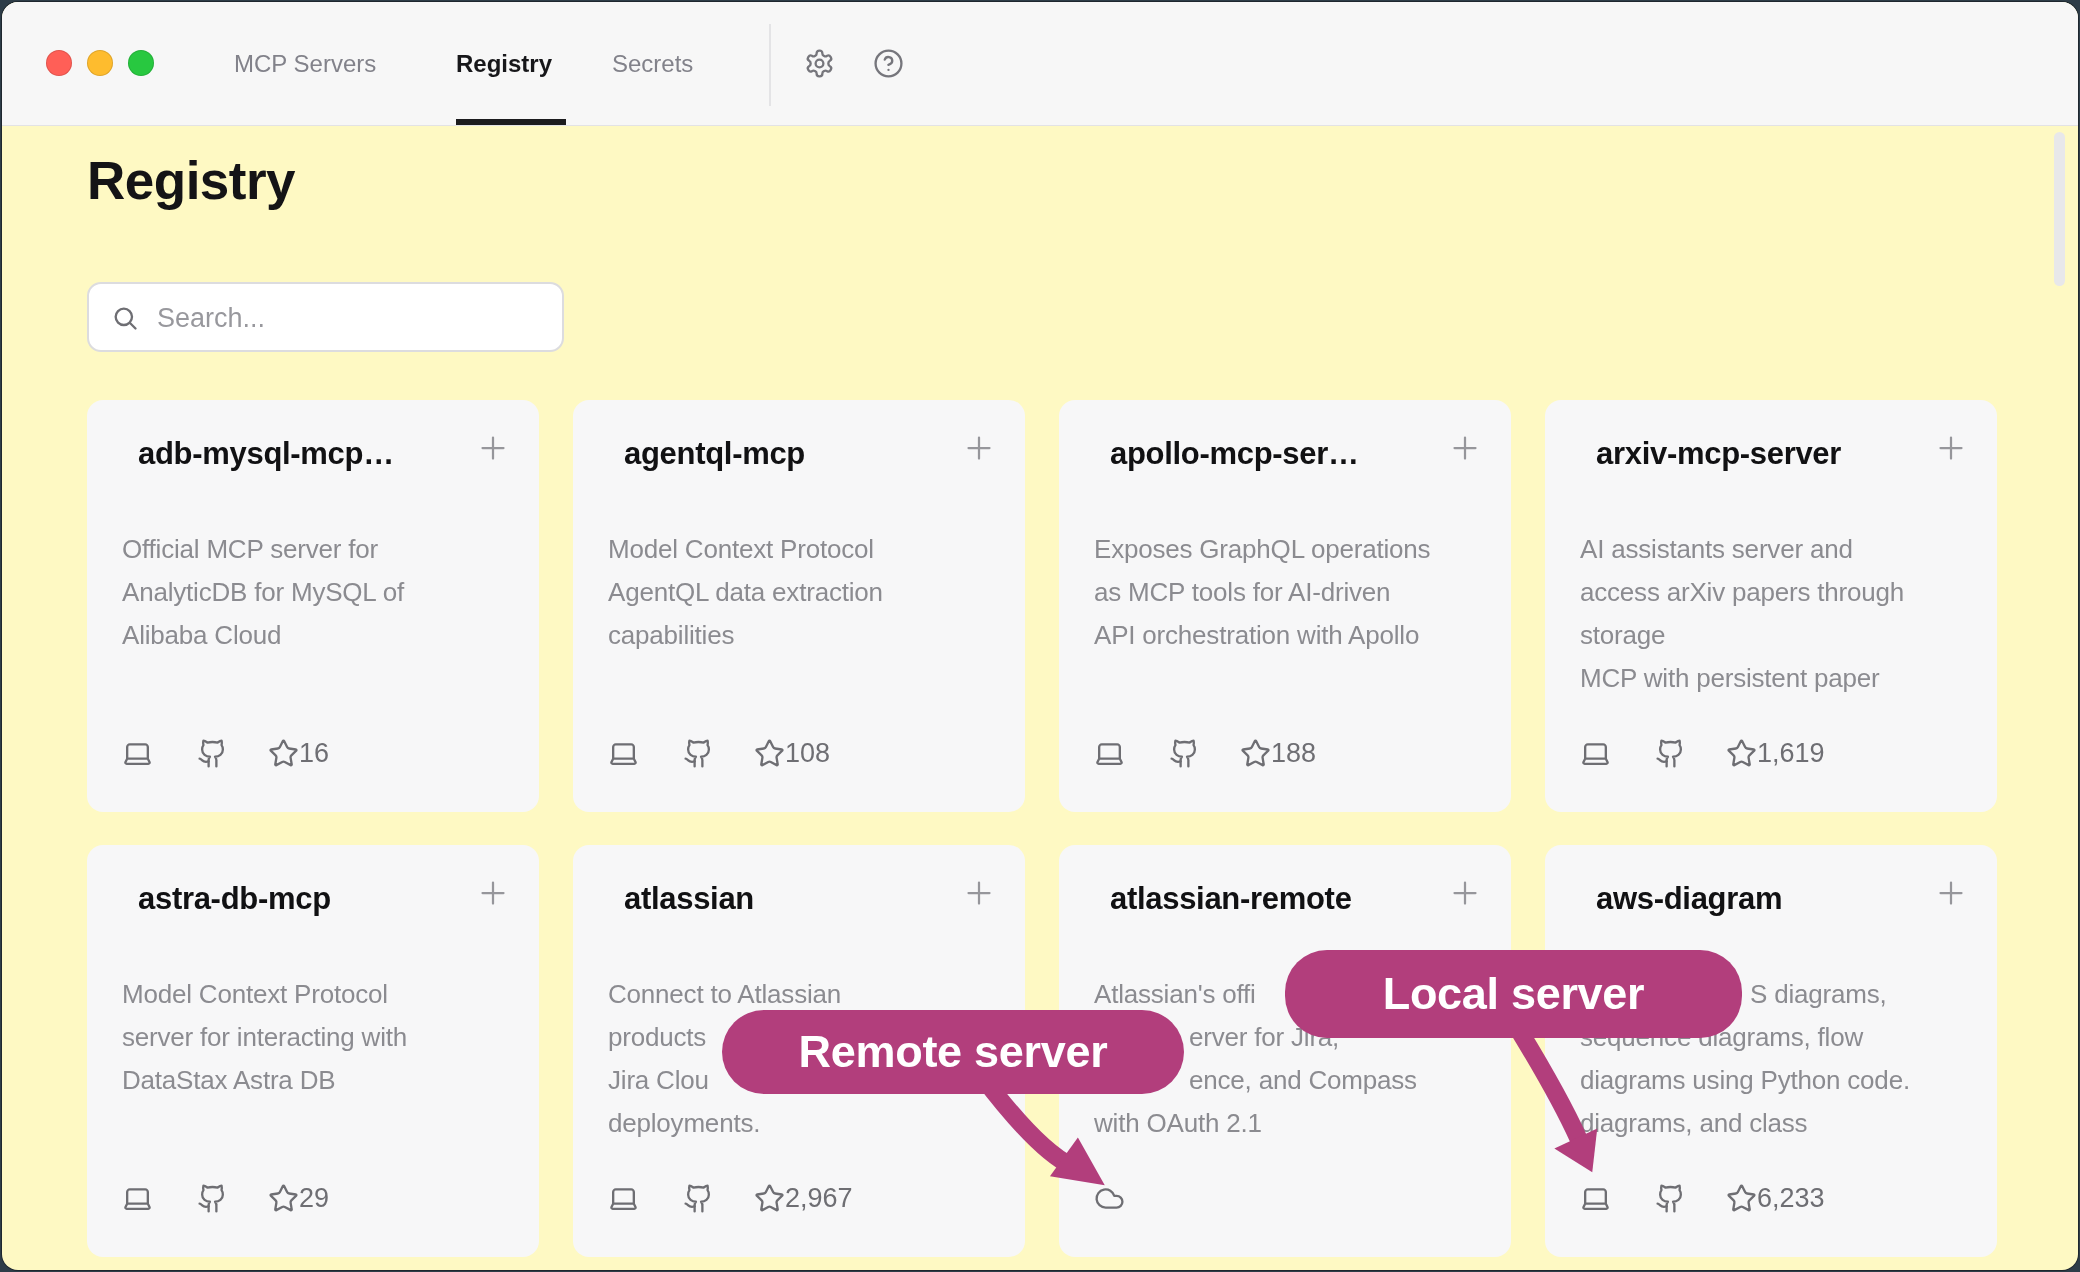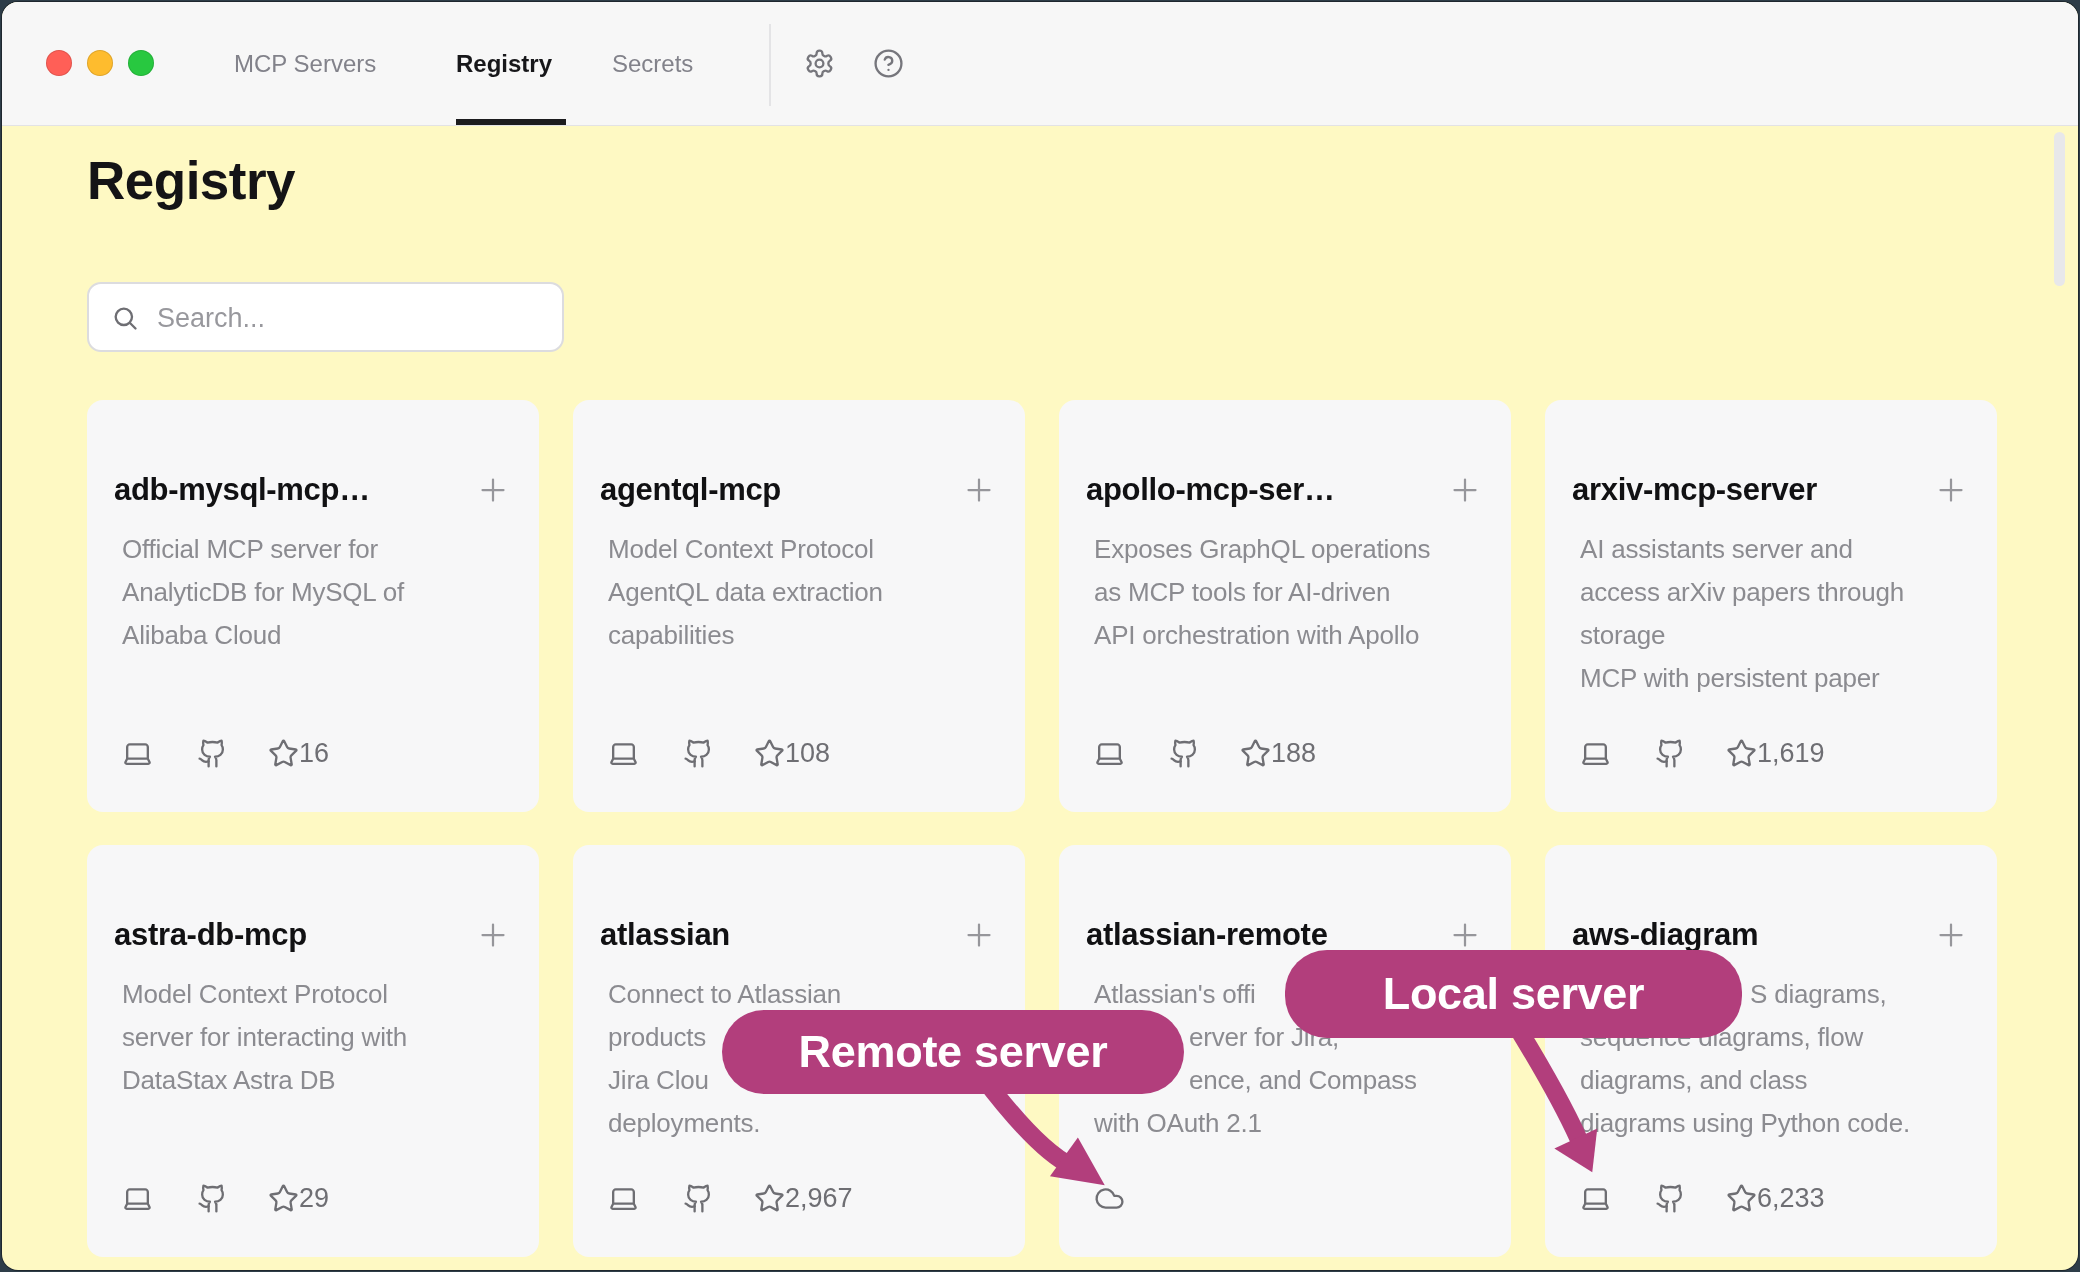--- a/index.html
+++ b/index.html
@@ -26,21 +26,21 @@
   .tb-icon{position:absolute;top:46px;width:31px;height:31px;color:#76767c;}
   
   .page-title{position:absolute;left:85px;top:148px;font-size:53px;font-weight:700;color:#141416;letter-spacing:-0.5px;}
   .search-box{position:absolute;left:85px;top:280px;width:477px;height:70px;border:2px solid #dcdcdf;border-radius:14px;background:#fff;box-sizing:border-box;padding-left:8px;}
   .search-box .search-ic{position:absolute;left:22px;top:20px;width:28px;height:28px;color:#6e6e73;}
   .search-box input{position:absolute;left:66px;top:0;width:390px;height:66px;border:0;outline:none;font-size:27px;color:#333;background:transparent;font-family:inherit;}
   .search-box input::placeholder{color:#98989d;}
   
   .cards{position:absolute;left:85px;top:398px;display:grid;grid-template-columns:repeat(4,452px);grid-auto-rows:412px;gap:33px 34px;}
   .card{position:relative;background:#f7f7f8;border-radius:16px;box-sizing:border-box;}
-  .card-head{position:absolute;left:27px;right:28px;top:30px;display:flex;justify-content:space-between;align-items:flex-end;margin-top:36px;}
+  .card-head{position:absolute;left:51px;right:28px;top:30px;display:flex;justify-content:space-between;align-items:flex-start;}
   .card-title{font-size:31px;font-weight:700;color:#111113;letter-spacing:-0.3px;white-space:nowrap;margin:6px 0 0 0;}
   .plus-btn{width:36px;height:36px;color:#96969b;background:none;border:0;padding:0;cursor:pointer;}
   .desc{position:absolute;left:35px;right:20px;top:128px;font-size:26px;line-height:43px;color:#8b8b90;letter-spacing:-0.2px;}
   .desc-line{white-space:nowrap;overflow:visible;}
   .card[data-name="card-atlassian-remote"] .desc-line:nth-child(2){padding-left:95px;}
   .card[data-name="card-atlassian-remote"] .desc-line:nth-child(3){padding-left:95px;}
   .card[data-name="card-aws-diagram"] .desc-line:nth-child(1){padding-left:170px;}
   .card-footer{position:absolute;left:35px;top:338px;display:flex;align-items:center;color:#6e6e73;}
   .f-ic{width:31px;height:31px;flex:none;}
   .f-ic.github{margin-left:44px;}
@@ -279,22 +279,22 @@
       <div class="card" data-name="card-aws-diagram">
         <div class="card-head" data-name="card-header">
           <h3 class="card-title" data-name="card-title">aws-diagram</h3>
           <button class="plus-btn" data-name="add-server-button"><svg viewBox="0 0 24 24" fill="none" stroke="currentColor" stroke-width="1.5" stroke-linecap="round" width="36" height="36" data-name="plus-icon">
               <path d="M12 5v14M5 12h14"></path>
             </svg></button>
         </div>
         <div class="desc" data-name="card-description">
           <div class="desc-line" data-name="description-line">S diagrams,</div>
           <div class="desc-line" data-name="description-line">sequence diagrams, flow</div>
+          <div class="desc-line" data-name="description-line">diagrams using Python code.</div>
           <div class="desc-line" data-name="description-line">diagrams, and class</div>
-          <div class="desc-line" data-name="description-line">diagrams using Python code.</div>
         </div>
         <div class="card-footer" data-name="card-footer">
           <span class="f-ic laptop" data-name="laptop-icon-wrap"><svg class="" viewBox="0 0 24 24" fill="none" stroke="currentColor" stroke-width="1.8" stroke-linecap="round" stroke-linejoin="round" data-name="laptop-icon" width="31" height="31">
               <path d="M20 16V7a2 2 0 0 0-2-2H6a2 2 0 0 0-2 2v9m16 0H4m16 0 1.28 2.55a1 1 0 0 1-.9 1.45H3.62a1 1 0 0 1-.9-1.45L4 16"></path>
             </svg></span>
           <span class="f-ic github" data-name="github-icon-wrap"><svg class="" viewBox="0 0 24 24" fill="none" stroke="currentColor" stroke-width="1.8" stroke-linecap="round" stroke-linejoin="round" data-name="github-icon" width="31" height="31">
               <path d="M15 22v-4a4.8 4.8 0 0 0-1-3.5c3 0 6-2 6-5.5.08-1.25-.27-2.48-1-3.5.28-1.15.28-2.35 0-3.5 0 0-1 0-3 1.5-2.64-.5-5.36-.5-8 0C6 2 5 2 5 2c-.3 1.15-.3 2.35 0 3.5A5.403 5.403 0 0 0 4 9c0 3.5 3 5.5 6 5.5-.39.49-.68 1.05-.85 1.65-.17.6-.22 1.23-.15 1.85v4"></path>
               <path d="M9 18c-4.51 2-5-2-7-2"></path>
             </svg></span>
           <span class="f-ic star" data-name="star-icon-wrap"><svg class="" viewBox="0 0 24 24" fill="none" stroke="currentColor" stroke-width="1.8" stroke-linecap="round" stroke-linejoin="round" data-name="star-icon" width="31" height="31">

